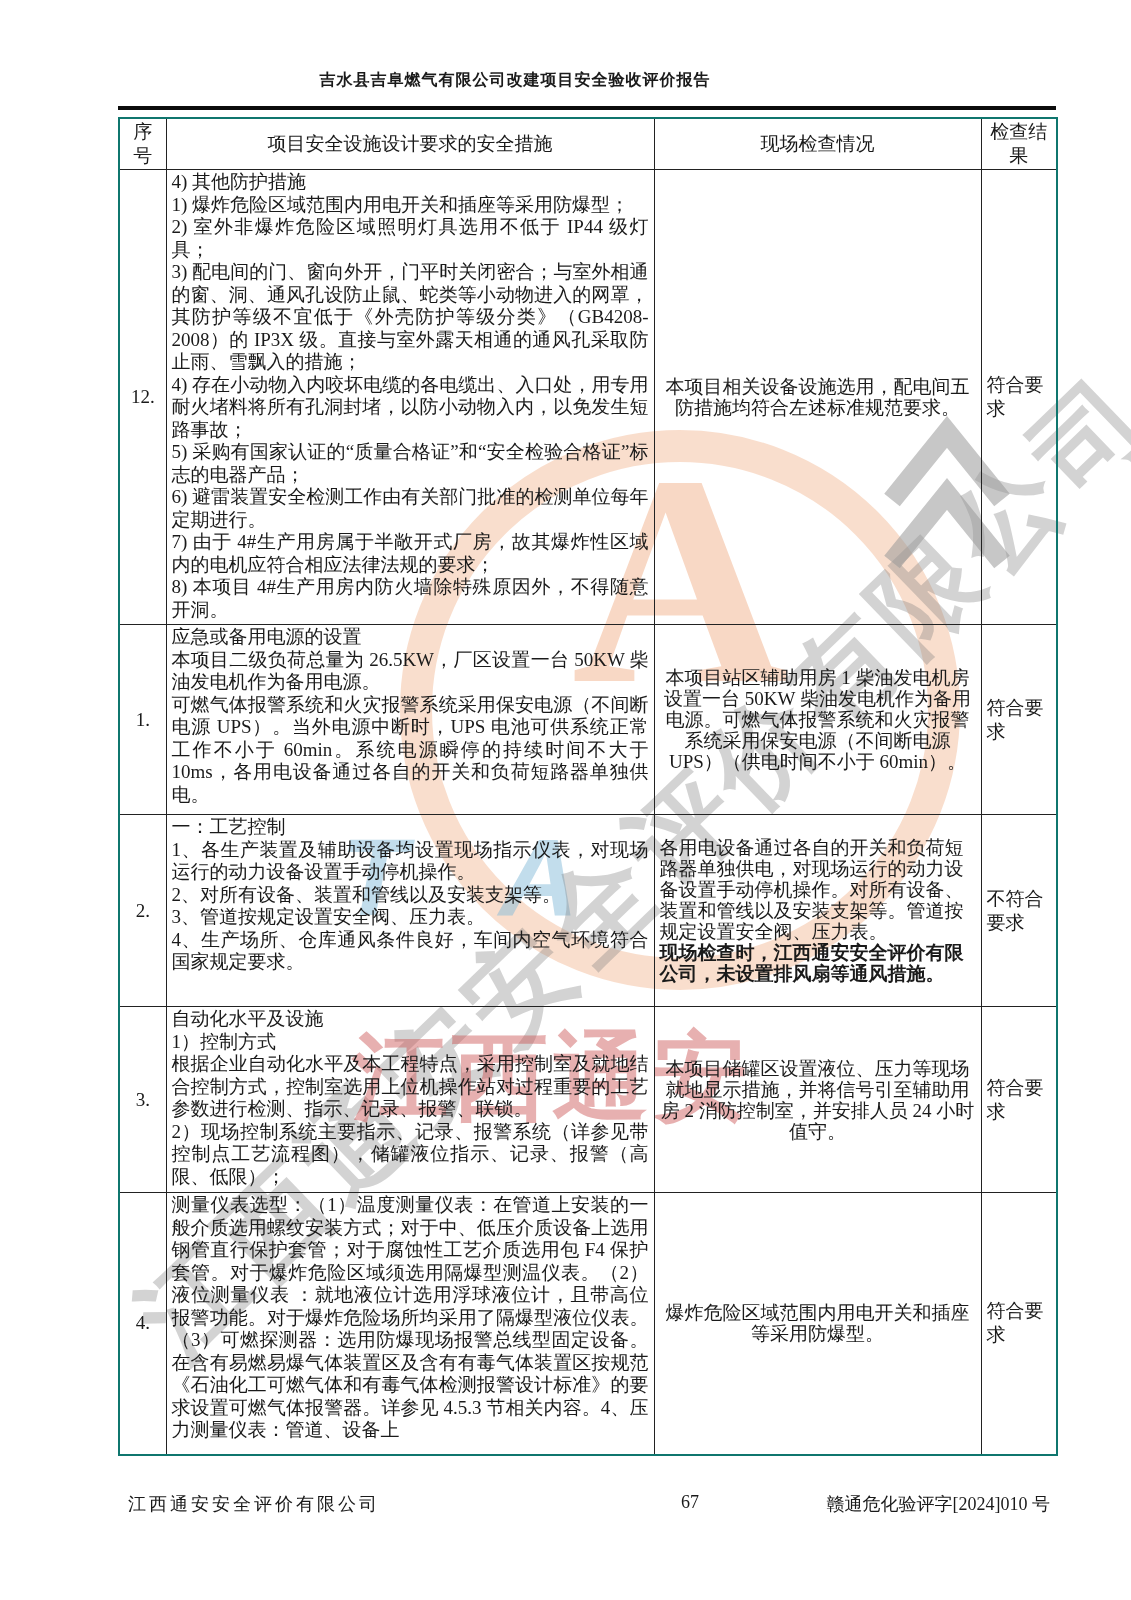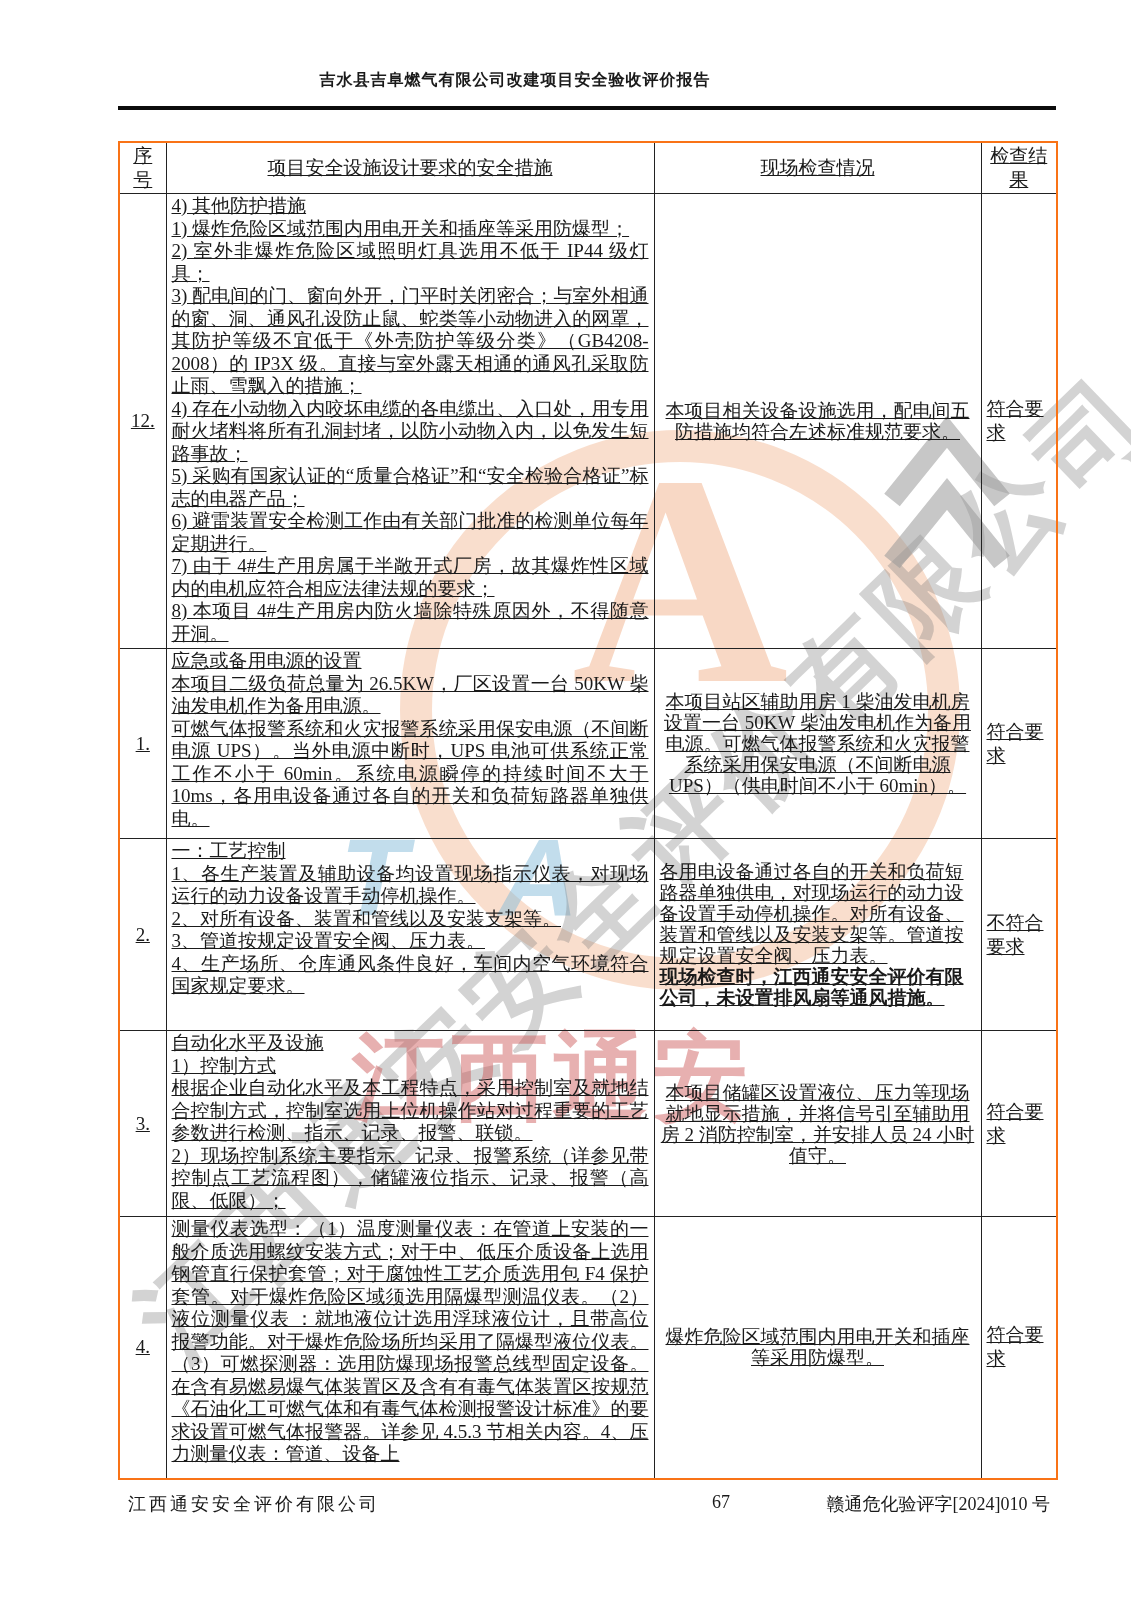--- a/index.html
+++ b/index.html
@@ -38,22 +38,22 @@
   }
   .wm-chevron { position:absolute; left:872px; top:412px; opacity:0.55; }
   
   .content { position:absolute; inset:0; z-index:1; }
   .title {
     position:absolute; top:70px; left:118px; width:794px; text-align:center;
     font-size:16px; font-weight:bold; letter-spacing:1px;
   }
   .rule { position:absolute; top:106px; left:118px; width:938px; height:4px; background:#0c0c0c; }
   table.main {
-    position:absolute; top:141px; left:118px; width:938px;
-    border-collapse:collapse; table-layout:fixed; border:2px solid #f97316;text-decoration:underline;
+    position:absolute; top:117px; left:118px; width:938px;
+    border-collapse:collapse; table-layout:fixed; border:2px solid #0f766e;
   }
   table.main th, table.main td {
     border:1px solid #222; font-size:19px; font-weight:normal;
     padding:1px 5px; box-sizing:border-box;
   }
   col.c-no { width:47px; } col.c-measure { width:488px; }
   col.c-insp { width:327px; } col.c-result { width:76px; }
   th { text-align:center; vertical-align:middle; line-height:24px; }
   th.h-no { padding:0 12px; }
   th.h-result { padding:0 14px; }
@@ -65,21 +65,21 @@
   td.insp {
     text-align:center; vertical-align:middle; white-space:pre-line; line-height:21px;
   }
   td.insp-left { text-align:left; }
   td.insp b { display:block; font-weight:bold; }
   td.result { text-align:left; vertical-align:middle; line-height:24px; padding:0 14px; }
   td.result-bold { font-weight:bold; }
   td.section { text-align:center; vertical-align:middle; font-size:19px; line-height:24px; }
   .footer { position:absolute; top:1492px; left:118px; width:938px; font-size:18px; }
   .footer .f-left { position:absolute; left:10px; letter-spacing:3px; }
-  .footer .f-center { position:absolute; left:572px; transform:translateX(-50%);margin-left:31px; }
+  .footer .f-center { position:absolute; left:572px; transform:translateX(-50%); }
   .footer .f-right { position:absolute; right:6px; }
 </style>
 </head>
 <body>
 
 <div class="page">
 
   <div class="wm-layer">
     <div class="wm-ring"></div>
     <div class="wm-a">A</div>

